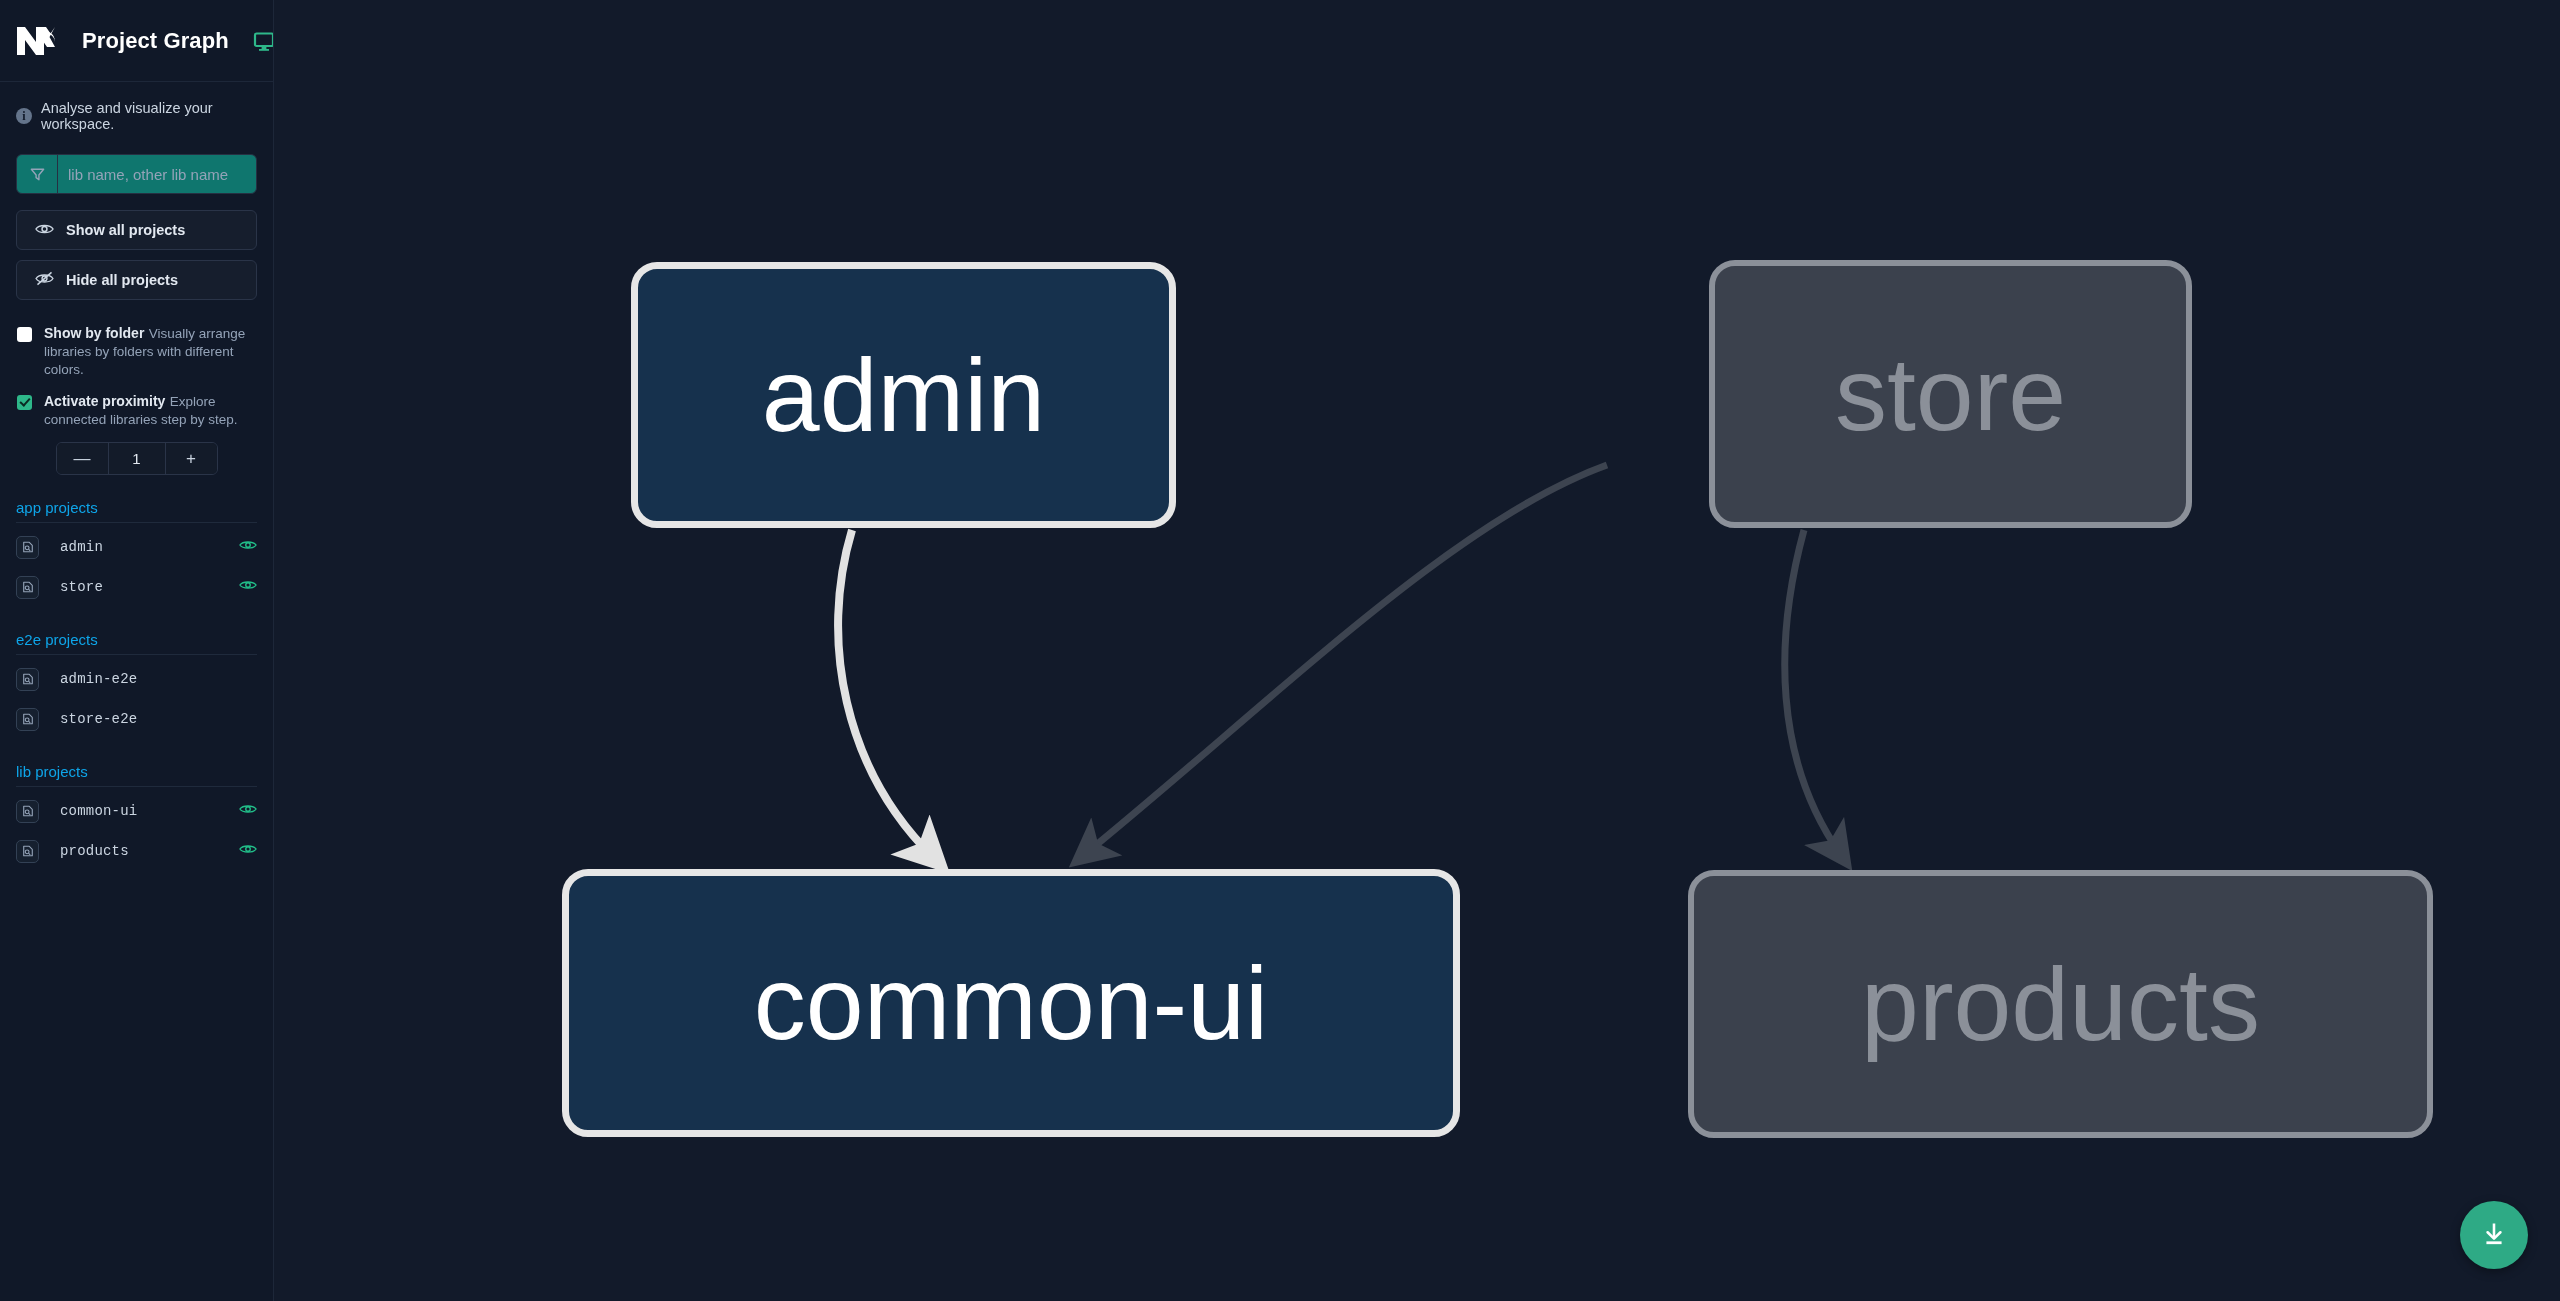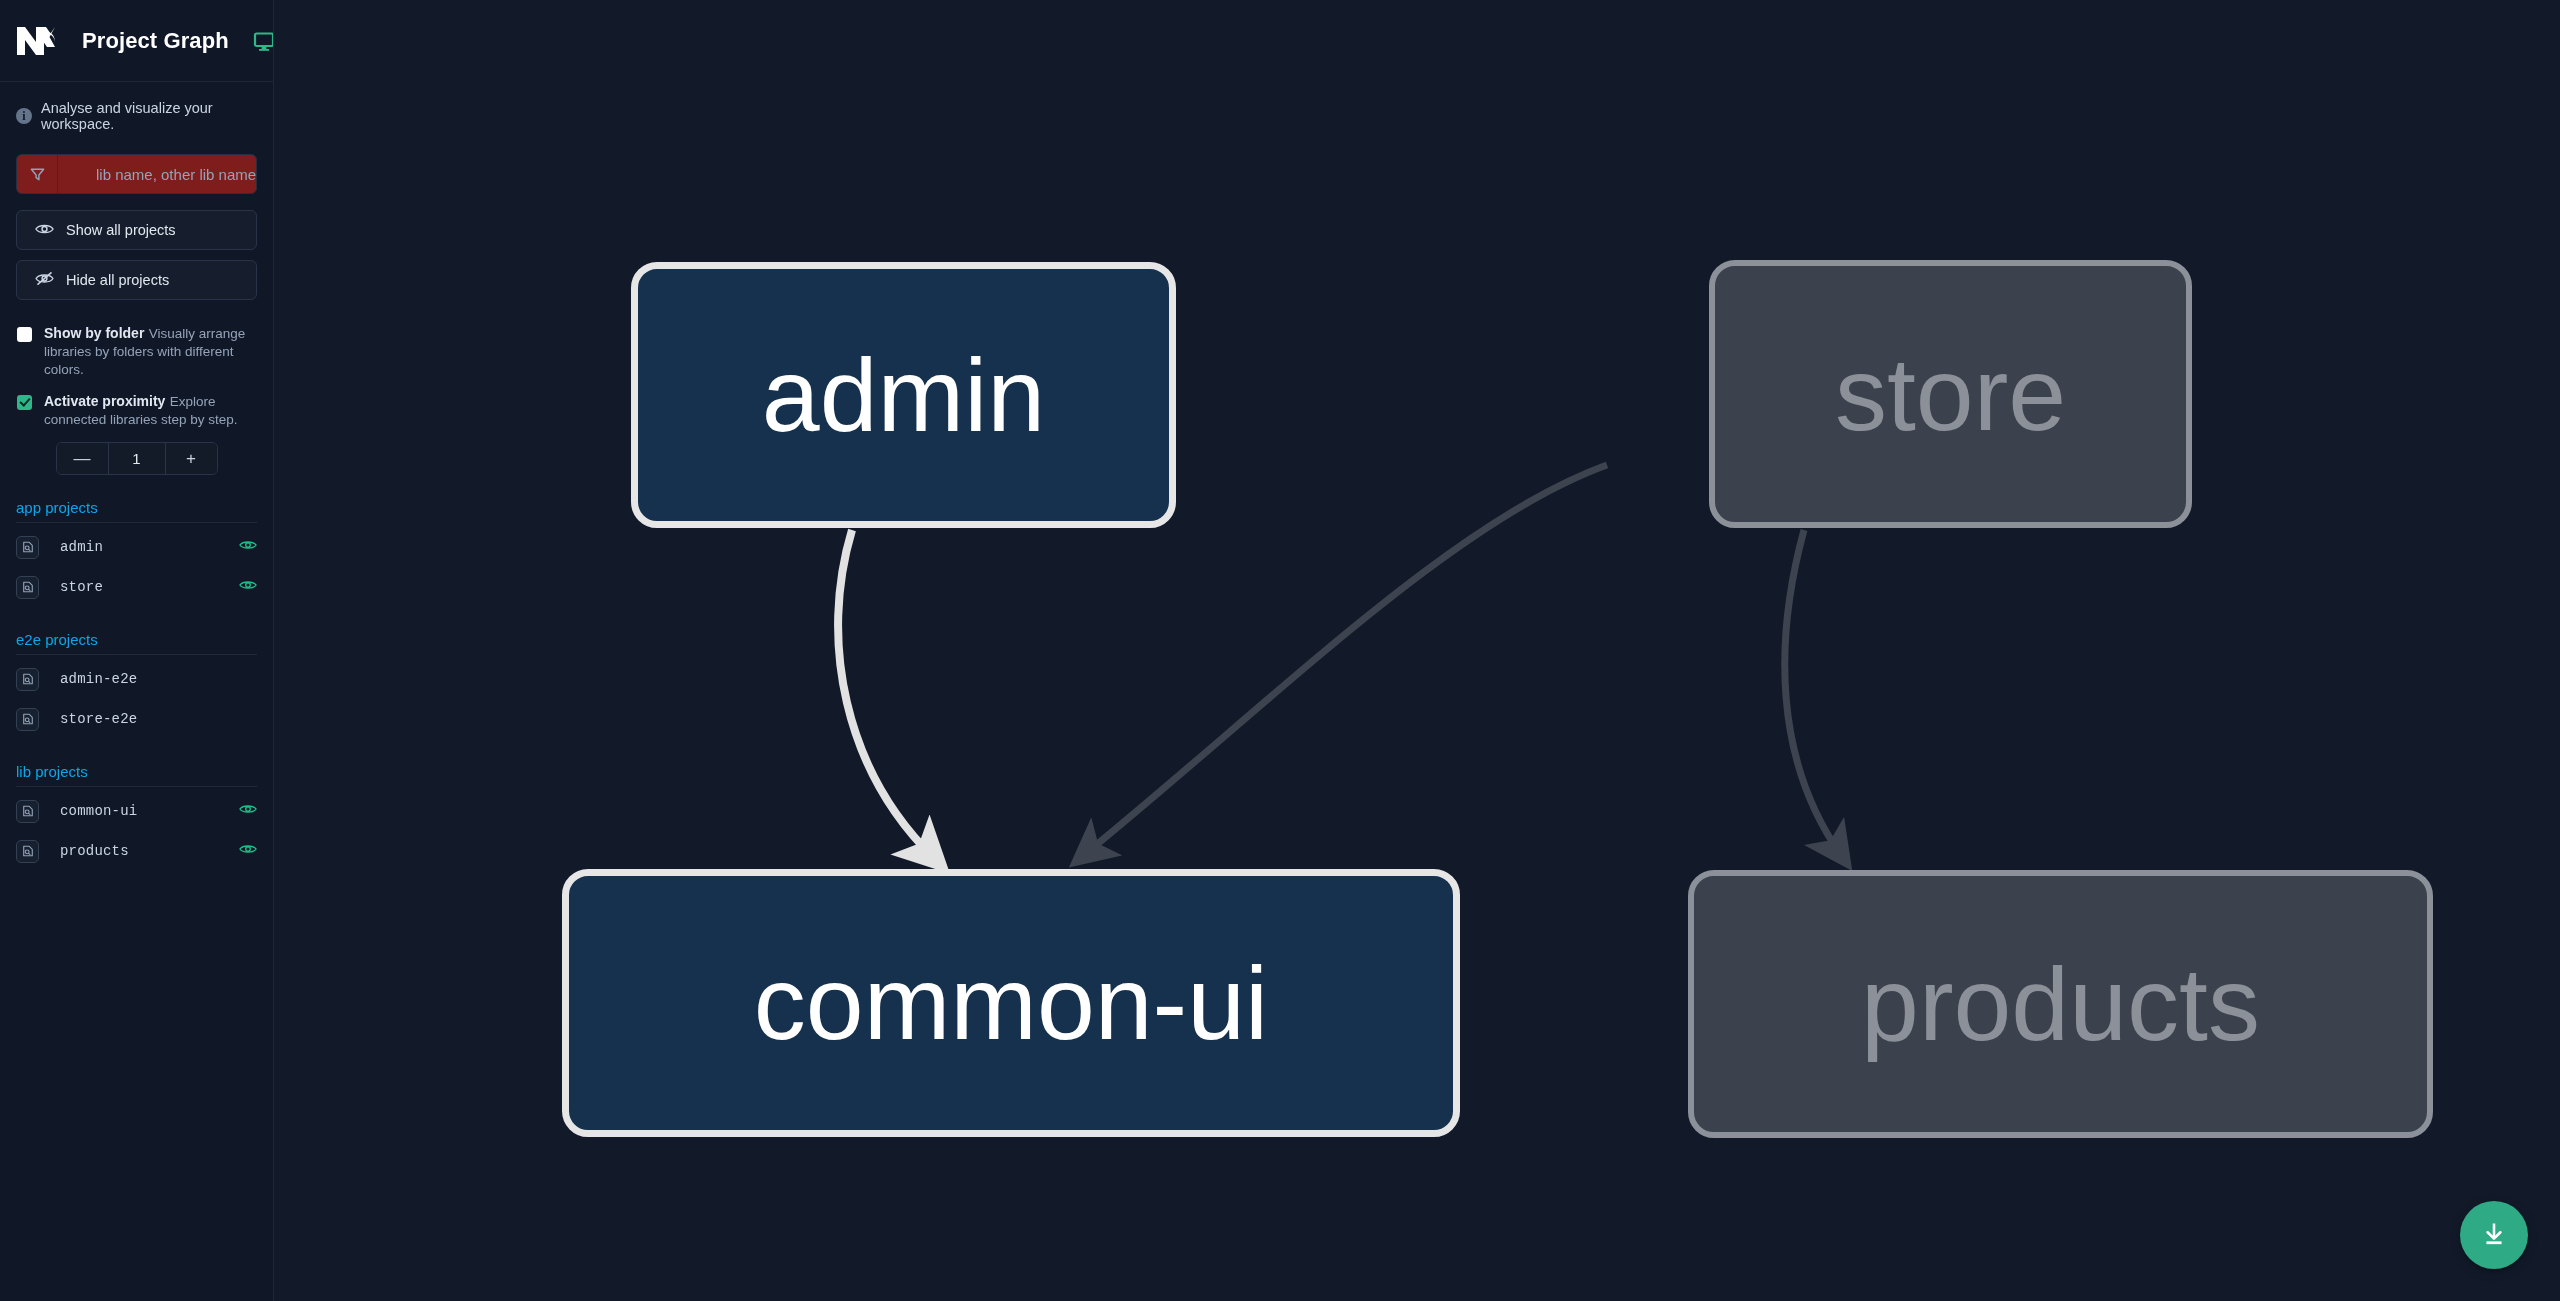--- a/index.html
+++ b/index.html
@@ -46,25 +46,24 @@
     text-align: center; flex: 0 0 16px;
     font-family: "Liberation Serif", serif;
   }
   .tagline-text { color: #cbd5e1; font-size: 14.5px; }
 
   
   .search-wrap { padding: 10px 16px 0 16px; }
   .search-box {
     display: flex; align-items: stretch;
     height: 40px;
-    background: #7f1d1d;
+    background: #0f766e;
     border: 1px solid #263042;
     border-radius: 6px;
     overflow: hidden;
-    gap: 28px;
   }
   .search-icon-cell {
     width: 41px; flex: 0 0 41px;
     display: flex; align-items: center; justify-content: center;
     border-right: 1px solid #263042;
   }
   .search-input {
     flex: 1 1 auto;
     background: transparent; border: 0; outline: none;
     color: #cbd5e1; font-size: 15px;
@@ -98,21 +97,21 @@
   .opt-desc { color: #94a3b8; font-size: 13.5px; line-height: 15.5px; margin-top: 2px; }
 
   
   .btn-wrap { padding: 16px 16px 0 16px; }
   .sb-btn {
     display: flex; align-items: center; gap: 12px;
     width: 100%; height: 40px;
     background: #161e2d;
     border: 1px solid #2a3448;
     border-radius: 6px;
-    color: #e2e8f0; font-size: 14.5px; font-weight: 400;
+    color: #e2e8f0; font-size: 14.5px; font-weight: 700;
     padding-left: 18px;
     margin-bottom: 10px;
     cursor: pointer;
     font-family: "Liberation Sans", sans-serif;
   }
 
   
   .stepper-wrap { display: flex; justify-content: center; padding: 14px 0 0 0; }
   .stepper {
     display: flex; height: 33px;

